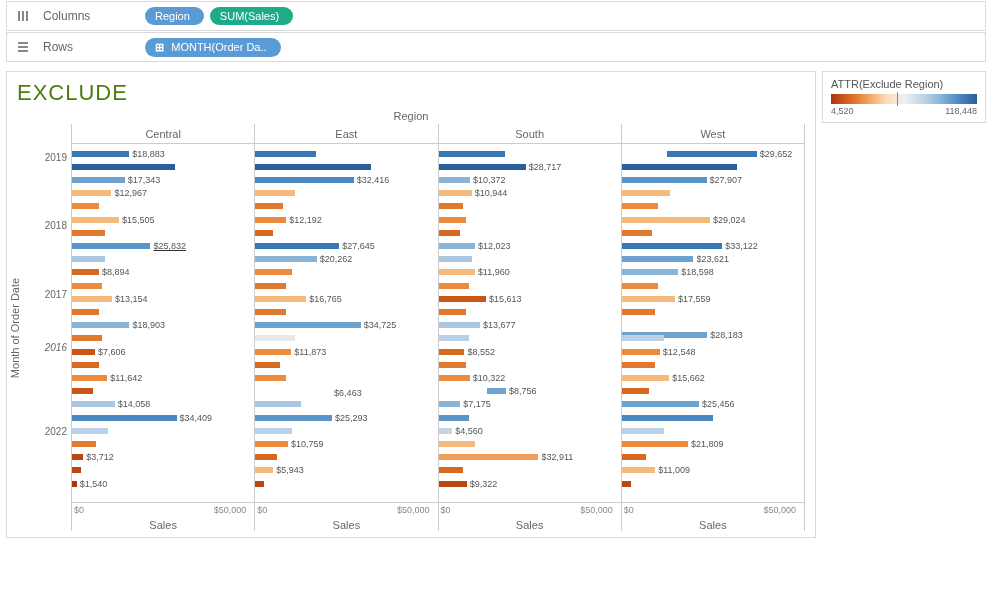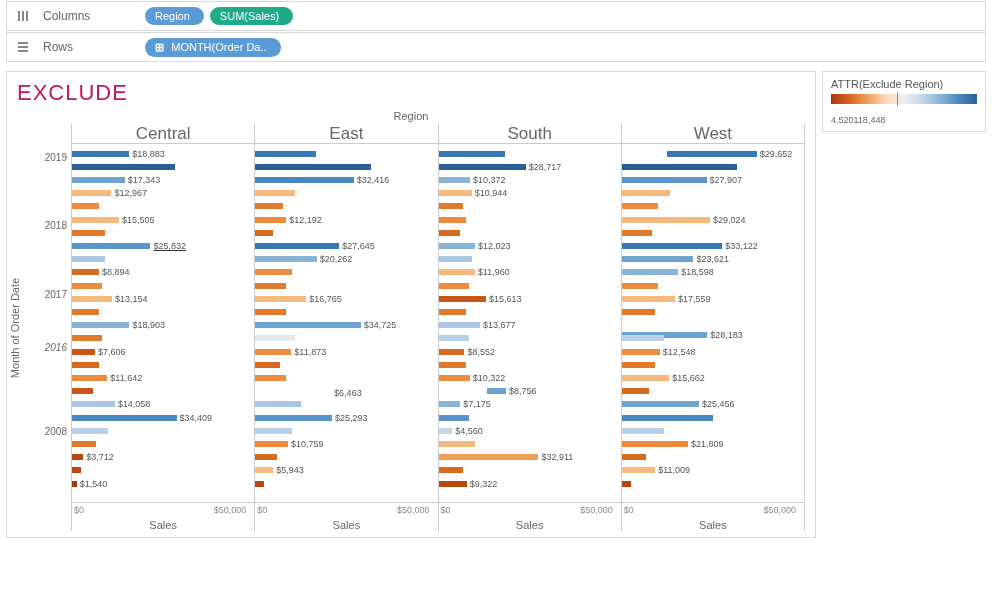--- a/index.html
+++ b/index.html
@@ -7,45 +7,45 @@
   .shelf-row { display: flex; align-items: center; border: 1px solid #d9d9d9; padding: 4px 8px; height: 30px; gap: 12px; margin: 1px 6px; }
   .shelf-icon { width: 16px; display: inline-flex; justify-content: center; color: #666; font-size: 13px; }
   .shelf-label { font-size: 12px; color: #666; width: 90px; }
   .pills { display: flex; gap: 6px; }
   .pill { font-size: 11px; color: #fff; padding: 3px 14px 3px 10px; border-radius: 10px; display: inline-flex; align-items: center; gap: 4px; }
   .pill.blue { background: #5b9bd5; }
   .pill.green { background: #1fab89; }
   .pill .plus { font-weight: bold; margin-right: 3px; }
   .main { display: flex; padding: 8px 6px 0 6px; }
   .viz { flex: 1; border: 1px solid #d9d9d9; padding: 8px 10px 6px 10px; position: relative; }
-  .title { font-size: 22px; font-weight: 300; color: #be185d; margin-bottom: 4px; letter-spacing: 1px; }
+  .title { font-size: 22px; font-weight: 300; color: #4d7c0f; margin-bottom: 4px; letter-spacing: 1px; }
   .region-header { text-align: center; font-size: 11px; color: #666; margin-bottom: 2px; }
   .grid { display: flex; }
   .yaxis-zone { width: 54px; position: relative; }
   .yaxis-label { position: absolute; left: -2px; top: 50%; transform: translate(-50%, -50%) rotate(-90deg); font-size: 11px; color: #666; white-space: nowrap; transform-origin: center; }
   .ylabels { position: absolute; right: 4px; top: 20px; bottom: 0; }
   .ylabel { position: absolute; right: 0; font-size: 10px; color: #666; transform: translateY(-50%); }
   .panels { flex: 1; display: flex; }
   .panel { flex: 1; border-left: 1px solid #ccc; position: relative; }
   .panel:last-child { border-right: 1px solid #ccc; }
-  .panel-head { height: 20px; text-align: center; font-size: 17px; color: #666; border-bottom: 1px solid #ccc; line-height: 20px; }
+  .panel-head { height: 20px; text-align: center; font-size: 11px; color: #666; border-bottom: 1px solid #ccc; line-height: 20px; }
   .panel-body { position: relative; height: 358px; }
   .bar-wrap { position: absolute; left: 0; display: flex; align-items: center; height: 7px; }
   .bar { height: 6px; }
   .bar-lbl { font-size: 9px; color: #555; margin-left: 3px; white-space: nowrap; }
   .panel-axis { height: 16px; border-top: 1px solid #ccc; position: relative; font-size: 9px; color: #888; }
   .ax-tick-l { position: absolute; left: 2px; top: 2px; }
   .ax-tick-r { position: absolute; right: 8px; top: 2px; }
   .panel-xlabel { text-align: center; font-size: 11px; color: #666; padding-top: 1px; }
   .legend { width: 164px; margin-left: 6px; }
   .legend-box { border: 1px solid #d9d9d9; padding: 6px 8px; }
   .legend-title { font-size: 11px; color: #555; margin-bottom: 4px; }
   .gradient { height: 10px; background: linear-gradient(to right, #a8360f, #d8641f, #f0a056, #fcd9b8, #eef0f2, #c2d6e8, #88b4d8, #4a88c2, #2b5f9c); position: relative; }
   .grad-marker { position: absolute; top: -2px; width: 1px; height: 14px; background: #888; }
-  .legend-vals { display: flex; justify-content: flex-start; font-size: 9px; color: #666; margin-top: 11px; }
+  .legend-vals { display: flex; justify-content: space-between; font-size: 9px; color: #666; margin-top: 2px; }
 </style>
 </head>
 <body>
 
 <div class="shelf-row">
   <span class="shelf-icon">
     <svg width="12" height="12" viewBox="0 0 12 12">
         <rect x="1" y="1" width="2" height="10" fill="#888"></rect>
         <rect x="5" y="1" width="2" height="10" fill="#888"></rect>
         <rect x="9" y="1" width="2" height="10" fill="#888"></rect>
@@ -84,21 +84,21 @@
     <div class="title">EXCLUDE</div>
     <div class="region-header">Region</div>
     <div class="grid">
       <div class="yaxis-zone">
         <div class="yaxis-label">Month of Order Date</div>
         <div class="ylabels" id="ylabels">
             <div class="ylabel" style="top: 12.6px;">2019</div>
             <div class="ylabel" style="top: 81.24px;">2018</div>
             <div class="ylabel" style="top: 149.88px;">2017</div>
             <div class="ylabel" style="top: 203px; font-style: italic;">2016</div>
-            <div class="ylabel" style="top: 287.16px;">2008</div>
+            <div class="ylabel" style="top: 287.16px;">2022</div>
           </div>
       </div>
       <div class="panels" id="panels">
           <div class="panel">
             <div class="panel-head">Central</div>
             <div class="panel-body">
               <div class="bar-wrap" style="top: 6px; width: 100%;">
                 <div class="bar" style="width: 31.4717%; background: rgb(58, 119, 181);"></div>
                 <span class="bar-lbl">$18,883</span>
               </div>

